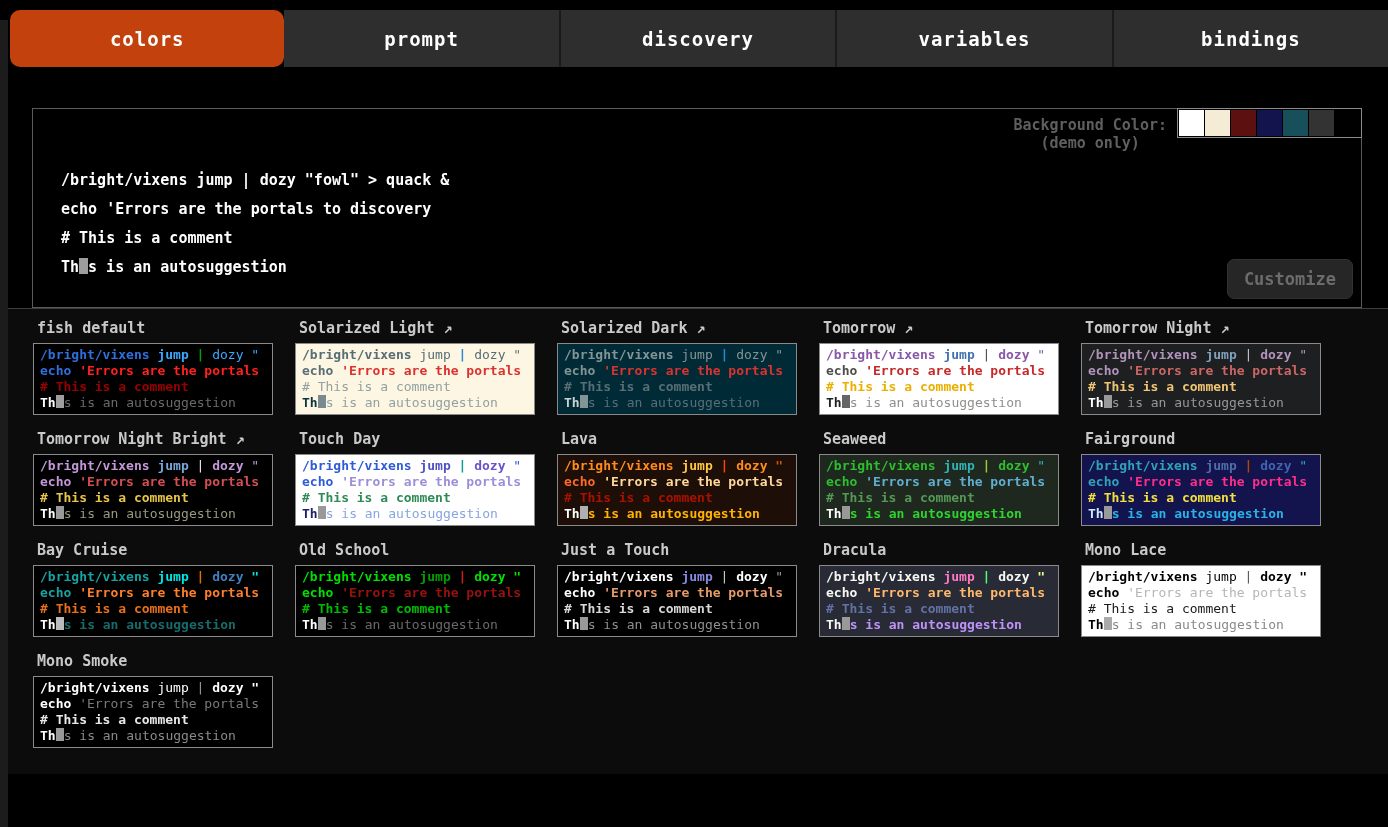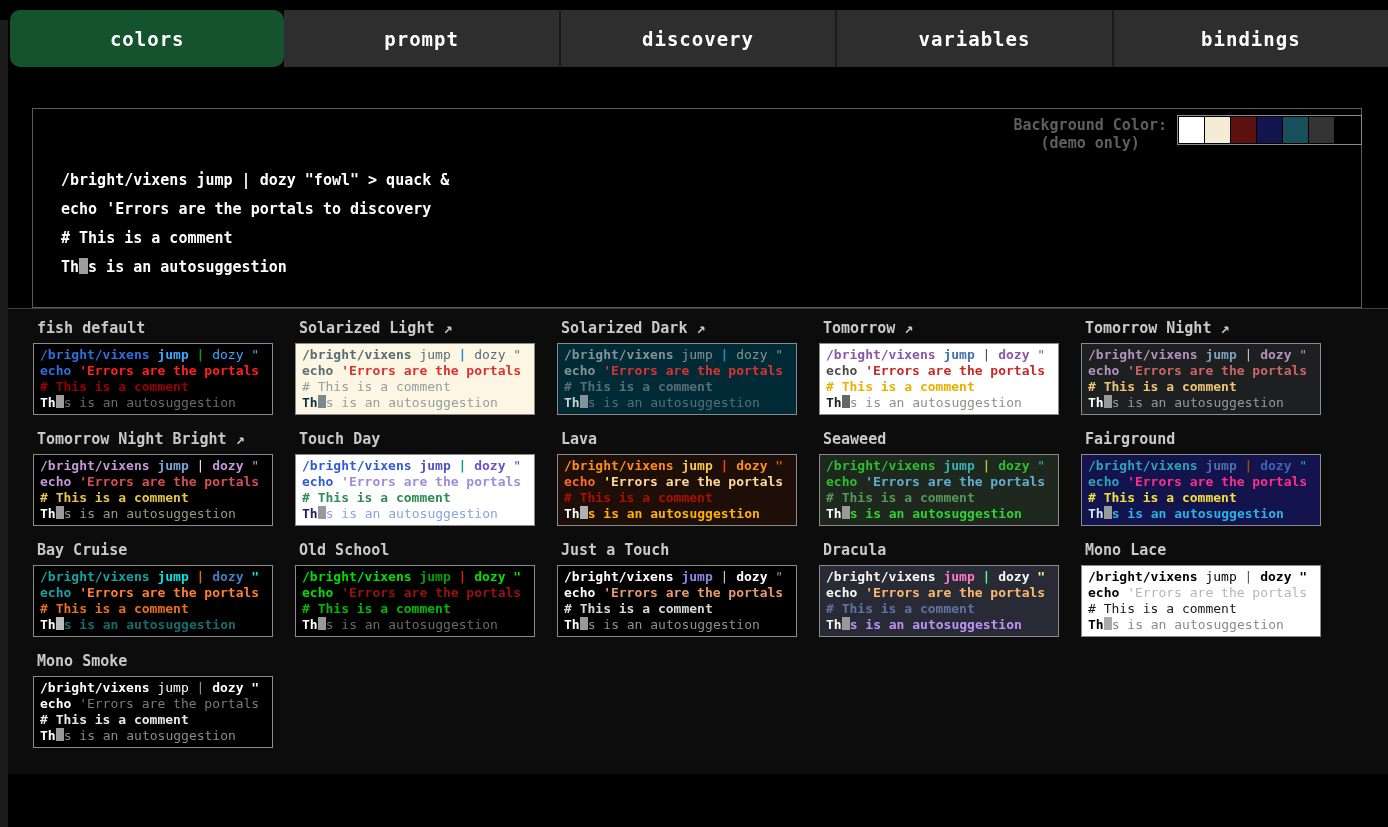--- a/index.html
+++ b/index.html
@@ -11,28 +11,28 @@
   .left-strip { position:absolute; left:0; top:20px; bottom:0; width:8px; background:#1c1c1c; }
 
   
   .tabbar { position:relative; display:flex; margin:10px 0 0 10px; height:57px; }
   .tab {
     flex:1; display:flex; align-items:center; justify-content:center;
     background:#2e2e2e; color:#fff; font-size:19px; font-weight:bold;
     border-right:2px solid #1a1a1a; cursor:pointer; letter-spacing:1px;
   }
   .tab:last-child { border-right:none; }
-  .tab.active { background:#14532d; border-radius:10px; border-right:none; position:relative; z-index:2; }
+  .tab.active { background:#c2410c; border-radius:10px; border-right:none; position:relative; z-index:2; }
 
   
   .preview-box {
     position:relative; margin:41px 26px 0 32px; height:200px;
     border:1px solid #5a5a5a; background:#000;
   }
-  .bg-row { position:absolute; top:-1px; right:-1px; display:flex; align-items:center;margin-left:22px; }
+  .bg-row { position:absolute; top:-1px; right:-1px; display:flex; align-items:flex-start;margin-left:22px; }
   .bg-label {
     color:#5f5f5f; font-size:15px; font-weight:bold; text-align:center;
     line-height:18px; margin:8px 10px 0 0;
   }
   .swatches { display:flex; border:1px solid #8a8a8a; height:30px; padding:1px; }
   .swatch { width:25px; height:26px; margin-right:1px; cursor:pointer; }
   .swatch:last-child { margin-right:0; }
 
   .sample { position:absolute; left:28px; top:57px; font-size:15px; font-weight:bold;
             color:#fff; white-space:pre; line-height:29px; }
@@ -88,20 +88,21 @@
             <div class="swatch" style="background: rgb(92, 16, 16);"></div>
             <div class="swatch" style="background: rgb(19, 19, 77);"></div>
             <div class="swatch" style="background: rgb(23, 79, 90);"></div>
             <div class="swatch" style="background: rgb(51, 51, 51);"></div>
             <div class="swatch" style="background: rgb(0, 0, 0);"></div>
           </div>
       </div>
 
       <div class="sample" id="main-sample"><div>/bright/vixens jump | dozy "fowl" &gt; quack &amp;</div><div>echo 'Errors are the portals to discovery</div><div># This is a comment</div><div><span>Th</span><span class="cursor-main" style="background: rgb(158, 158, 158);"></span><span>s is an autosuggestion</span></div></div>
 
+      <button class="customize">Customize</button>
     </div>
 
 
     <div class="theme-grid" id="theme-grid">
         <div class="theme-card">
           <div class="theme-title">fish default</div>
           <div class="theme-box" style="background: rgb(0, 0, 0);"><div><span style="color: rgb(47, 111, 222); font-weight: bold;">/bright/vixens</span><span style="color: rgb(204, 204, 204); font-weight: normal;"> </span><span style="color: rgb(60, 167, 255); font-weight: bold;">jump</span><span style="color: rgb(204, 204, 204); font-weight: normal;"> </span><span style="color: rgb(0, 164, 0); font-weight: bold;">|</span><span style="color: rgb(204, 204, 204); font-weight: normal;"> </span><span style="color: rgb(60, 167, 255); font-weight: normal;">dozy</span><span style="color: rgb(204, 204, 204); font-weight: normal;"> </span><span style="color: rgb(60, 167, 255); font-weight: normal;">"</span></div><div><span style="color: rgb(47, 111, 222); font-weight: bold;">echo</span><span style="color: rgb(204, 204, 204); font-weight: normal;"> </span><span style="color: rgb(255, 32, 32); font-weight: bold;">'Errors are the portals</span></div><div><span style="color: rgb(153, 0, 0); font-weight: bold;"># This is a comment</span></div><div><span style="color: rgb(255, 255, 255); font-weight: bold;">Th</span><span class="cursor" style="background: rgb(158, 158, 158);"></span><span style="color: rgb(106, 106, 106); font-weight: normal;">s is an autosuggestion</span></div></div>
         </div>
         <div class="theme-card">
           <div class="theme-title">Solarized Light<span> ↗</span></div>

